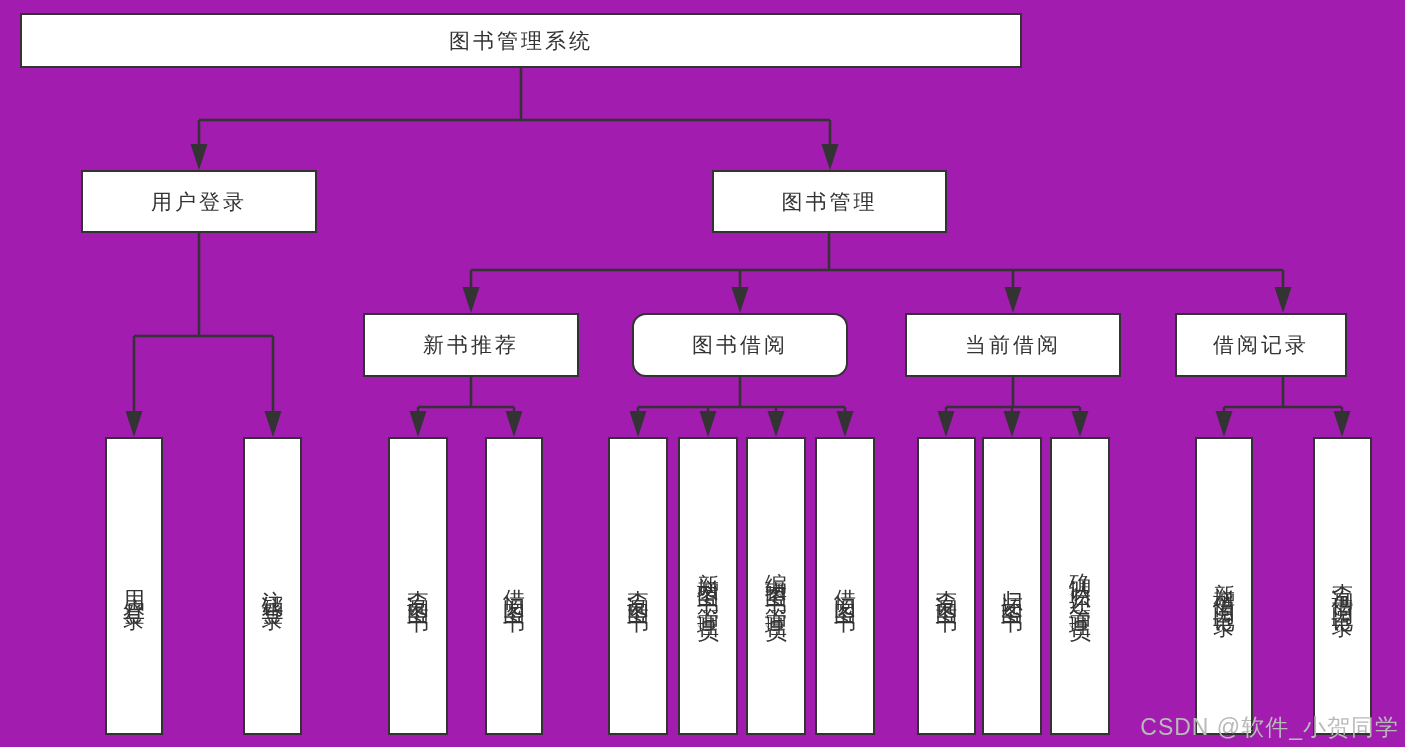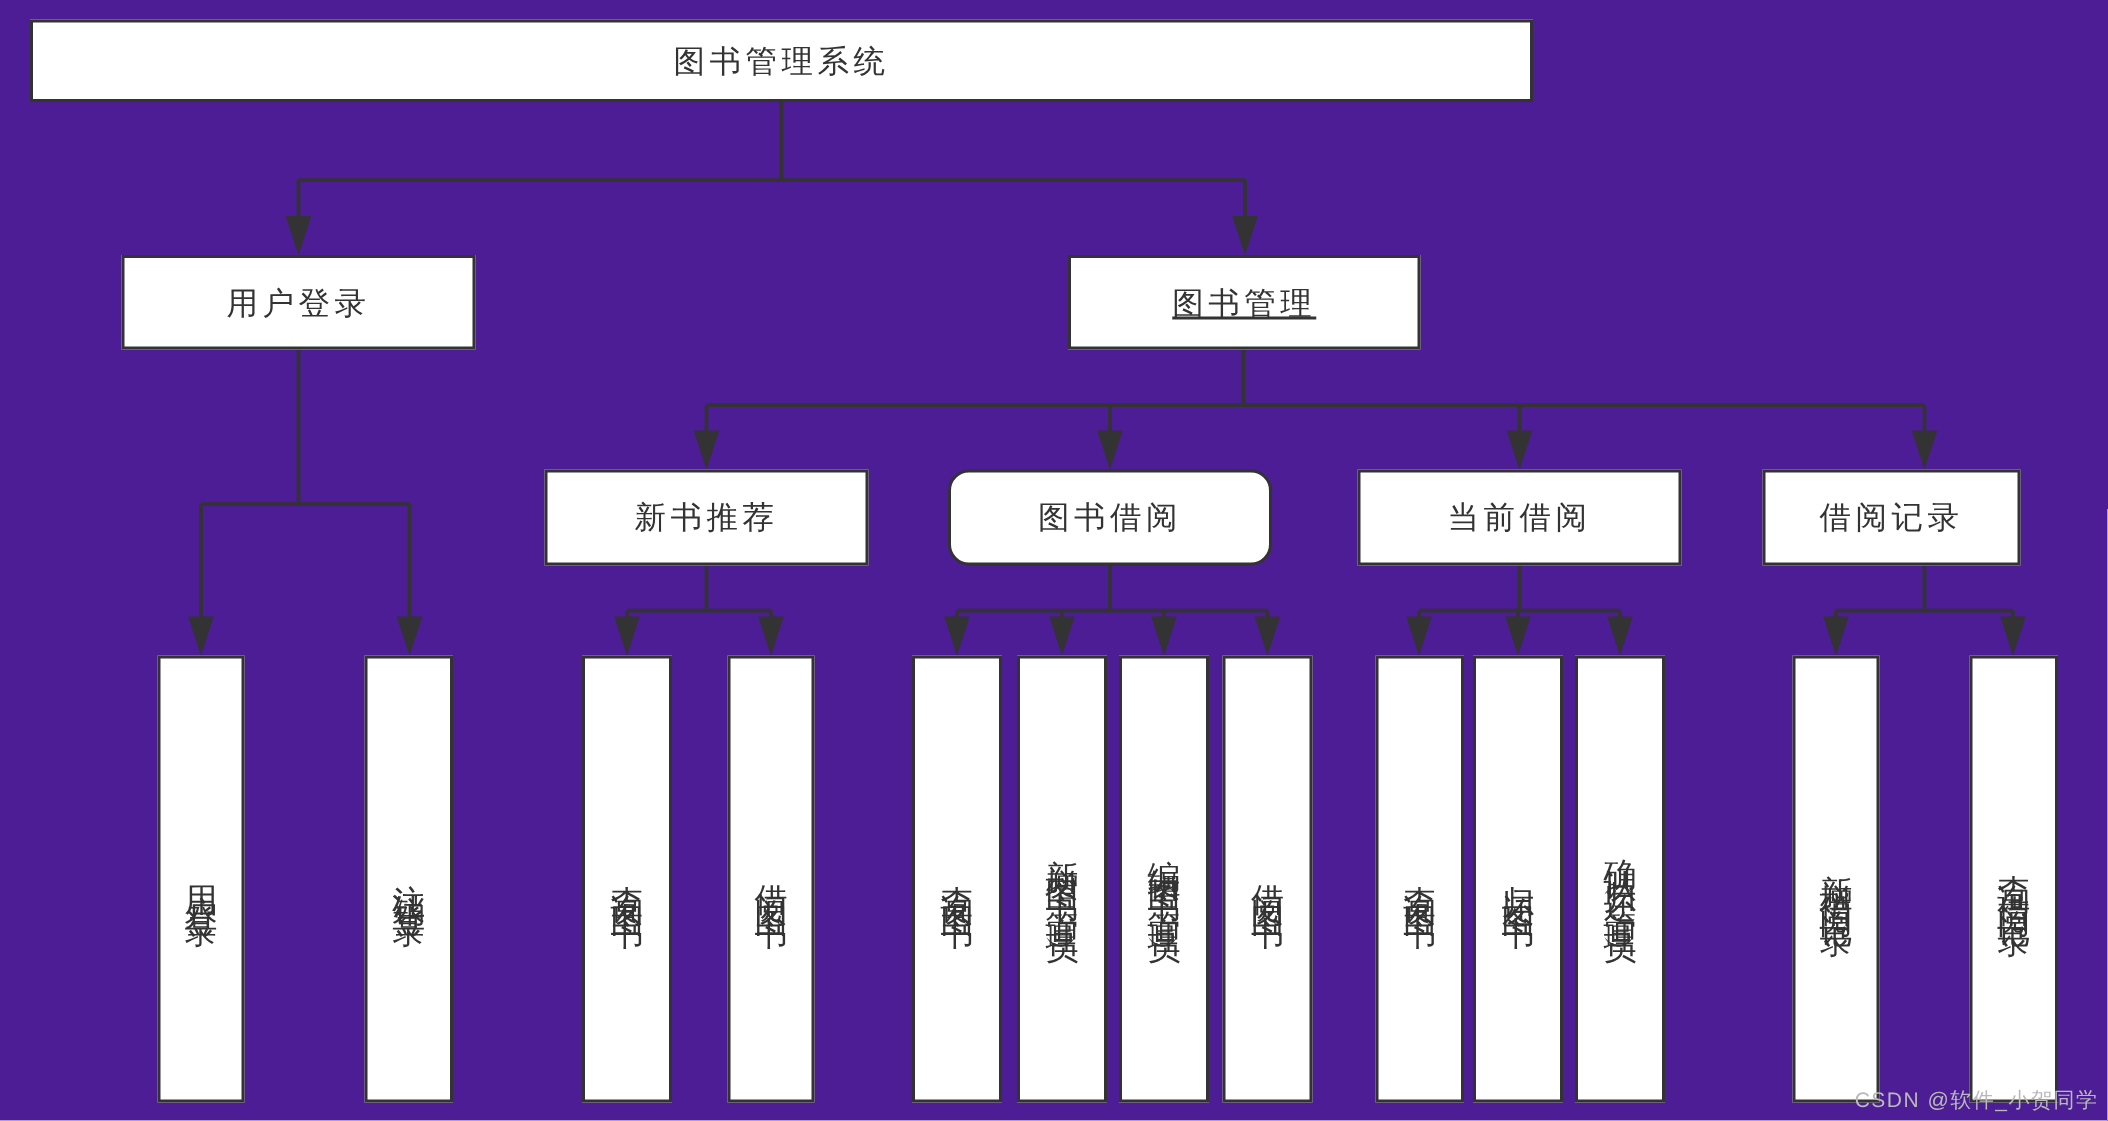--- a/index.html
+++ b/index.html
@@ -1,19 +1,19 @@
 <!DOCTYPE html>
 <html style="--line: #333333; --wm: #b9b9b9;"><head>
 <meta charset="utf-8">
 <style>
   html,body{margin:0;padding:0;background:#ffffff;}
   .stage{
     position:relative;
     width:1405px;height:747px;
-    background:#4c1d95;
+    background:#a21caf;
     font-family:"Liberation Sans","DejaVu Sans",sans-serif;
     overflow:hidden;
   }
   .wires{position:absolute;left:0;top:0;z-index:0;}
   .wires path{stroke:var(--line,#333333);stroke-width:2.5;fill:none;}
   .wires polygon{fill:var(--line,#333333);}
   .hbox{
     position:absolute;z-index:1;box-sizing:border-box;
     border:2.5px solid var(--line,#333333);background:#ffffff;
     display:flex;align-items:center;justify-content:center;
@@ -26,21 +26,21 @@
     display:flex;align-items:center;justify-content:center;
   }
   .leaf span{
     display:block;
     writing-mode:vertical-rl;text-orientation:mixed;
     font-size:22px;letter-spacing:7px;line-height:1;
     color:#333333;max-height:288px;
   }
   .watermark{
     position:absolute;right:6px;bottom:4px;z-index:2;
-    font-size:14px;letter-spacing:1px;color:var(--wm,#b9b9b9);
+    font-size:23px;letter-spacing:1px;color:var(--wm,#b9b9b9);
     white-space:nowrap;
   }
 </style>
 </head>
 <body>
 
 <div class="stage">
 
   <svg class="wires" width="1405" height="747" viewBox="0 0 1405 747">
     <path d="
@@ -74,21 +74,21 @@
       <polygon points="1003.5,411 1020.5,411 1012,437"></polygon>
       <polygon points="1071.5,411 1088.5,411 1080,437"></polygon>
       <polygon points="1215.5,411 1232.5,411 1224,437"></polygon>
       <polygon points="1333.5,411 1350.5,411 1342,437"></polygon>
     </g>
   </svg>
 
   <div class="hbox" style="left:20px;top:13px;width:1002px;height:55px;">图书管理系统</div>
 
   <div class="hbox" style="left:81px;top:170px;width:236px;height:63px;">用户登录</div>
-  <div class="hbox" style="left:712px;top:170px;width:235px;height:63px;text-decoration:underline;">图书管理</div>
+  <div class="hbox" style="left:712px;top:170px;width:235px;height:63px;">图书管理</div>
 
   <div class="hbox" style="left:363px;top:313px;width:216px;height:64px;">新书推荐</div>
   <div class="hbox" style="left:632px;top:313px;width:216px;height:64px;border-radius:14px;">图书借阅</div>
   <div class="hbox" style="left:905px;top:313px;width:216px;height:64px;">当前借阅</div>
   <div class="hbox" style="left:1175px;top:313px;width:172px;height:64px;">借阅记录</div>
 
   <div class="leaf" style="left:105px;width:58px;">
     <span>用户登录</span>
   </div>
   <div class="leaf" style="left:243px;width:59px;">

